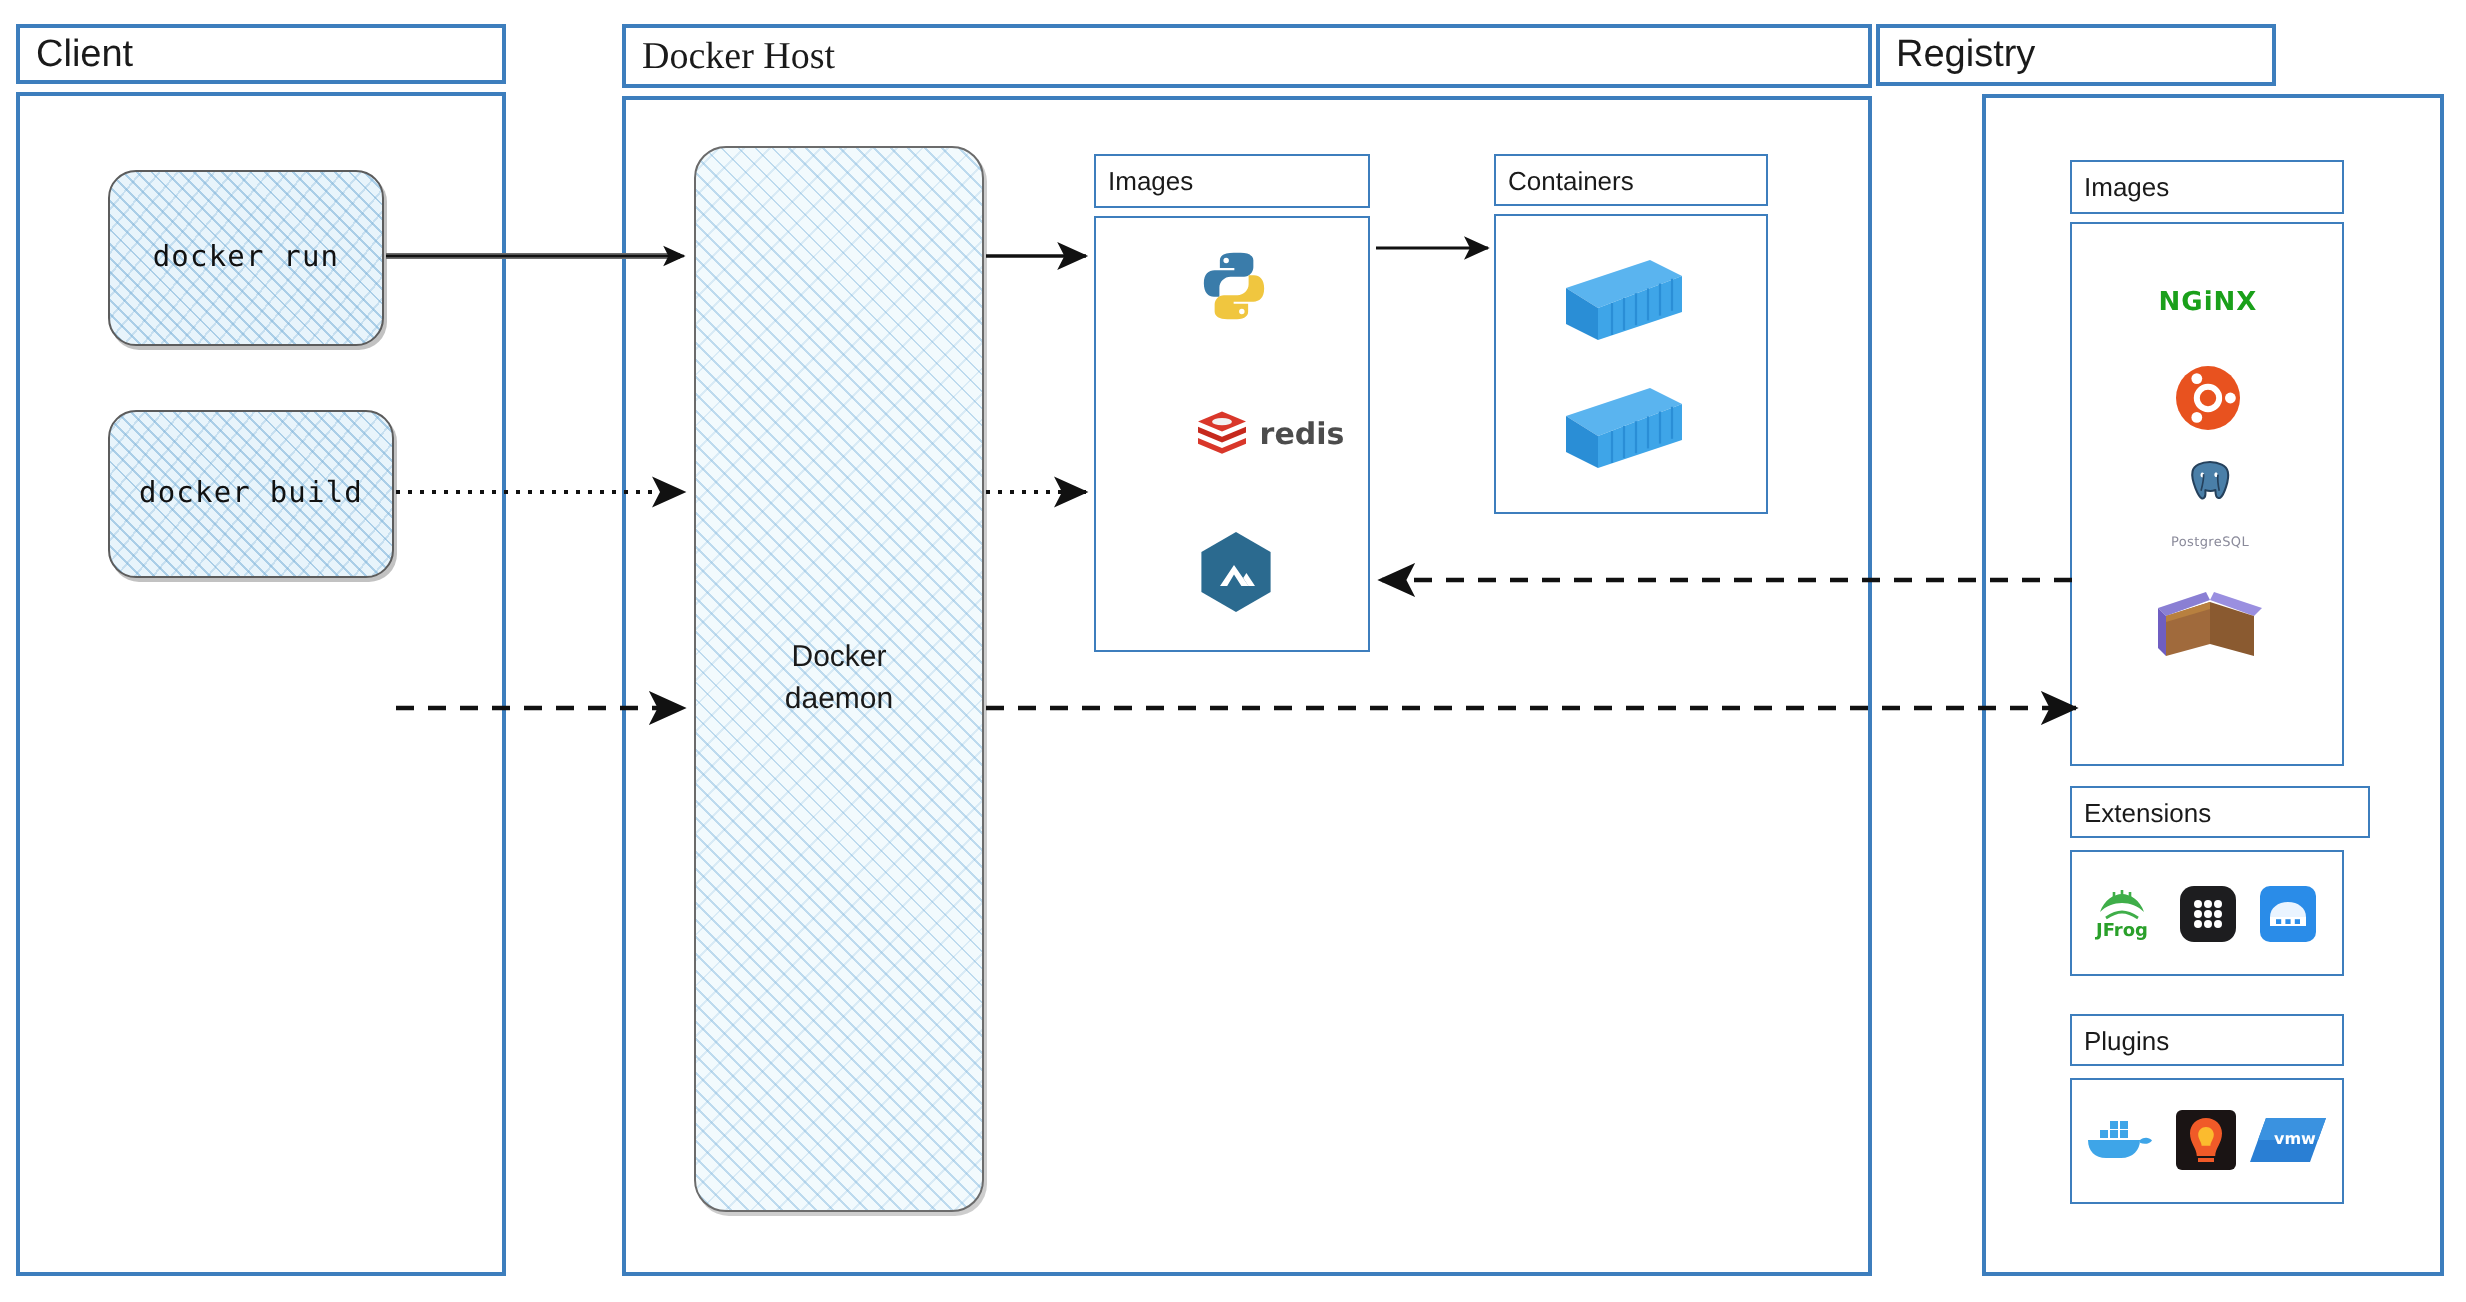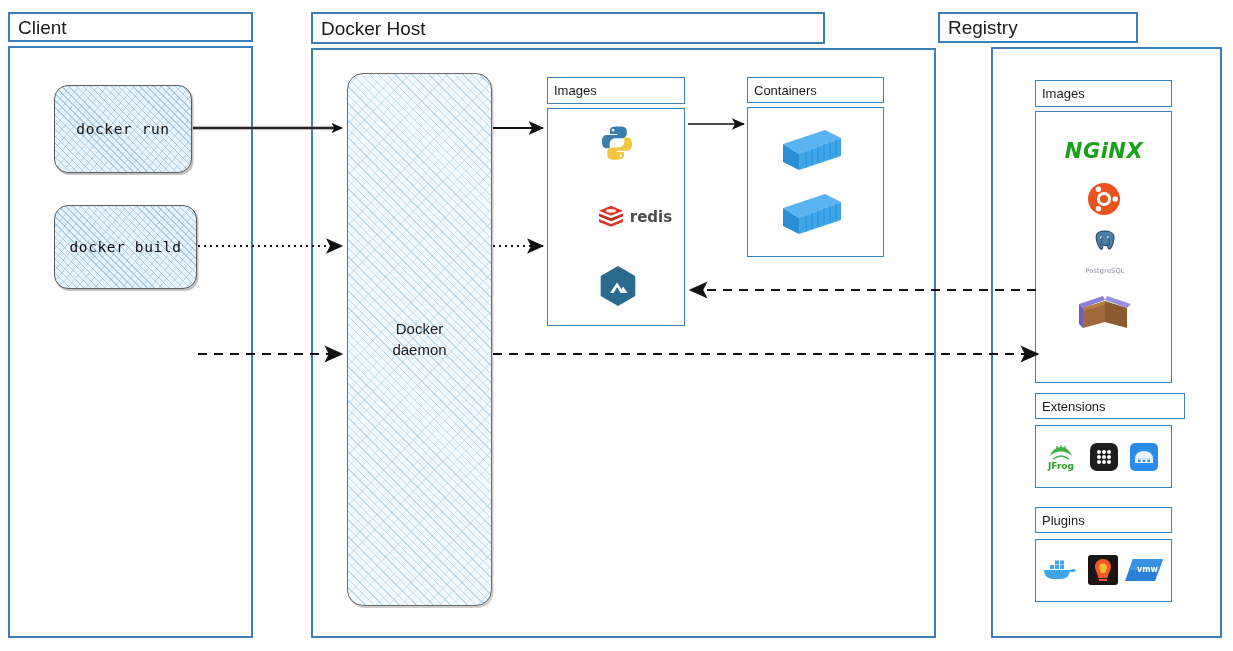--- a/index.html
+++ b/index.html
@@ -91,25 +91,24 @@
   
   .edge { position: absolute; }
   .edge svg { display: block; overflow: visible; }
 
   
   .logo { position: absolute; display: flex; align-items: center; justify-content: center; }
   .logo svg, .logo canvas { display: block; }
   .nginx-txt {
     font-family: "DejaVu Sans", sans-serif;
     font-weight: bold;
-    font-size: 21px;
+    font-size: 13px;
     color: #1aa01a;
     letter-spacing: .5px;
     line-height: 1;
-    font-style: italic;
   }
   .redis-txt {
     font-family: "DejaVu Sans", sans-serif;
     font-weight: bold;
     font-size: 15px;
     color: #4c4c4c;
     line-height: 1;
   }
   .pg-txt {
     font-family: "DejaVu Sans", sans-serif;
@@ -143,21 +142,21 @@
   </div>
   <div class="panel" style="left:8px; top:46px; width:245px; height:592px;"></div>
 
   <div class="cmd" style="left:54px; top:85px; width:138px; height:88px;">
     <span>docker run</span>
   </div>
   <div class="cmd" style="left:54px; top:205px; width:143px; height:84px;">
     <span>docker build</span>
   </div>
 
-  <div class="hdr" style="left:311px; top:12px; width:514px; height:32px;">
+  <div class="hdr" style="left:311px; top:12px; width:625px; height:32px;font-family:Liberation Serif, serif;">
     <span>Docker Host</span>
   </div>
   <div class="panel" style="left:311px; top:48px; width:625px; height:590px;"></div>
 
   <div class="daemon" style="left:347px; top:73px; width:145px; height:533px;">
     <span>
       <span>Docker</span><br>
       <span>daemon</span>
     </span>
   </div>

